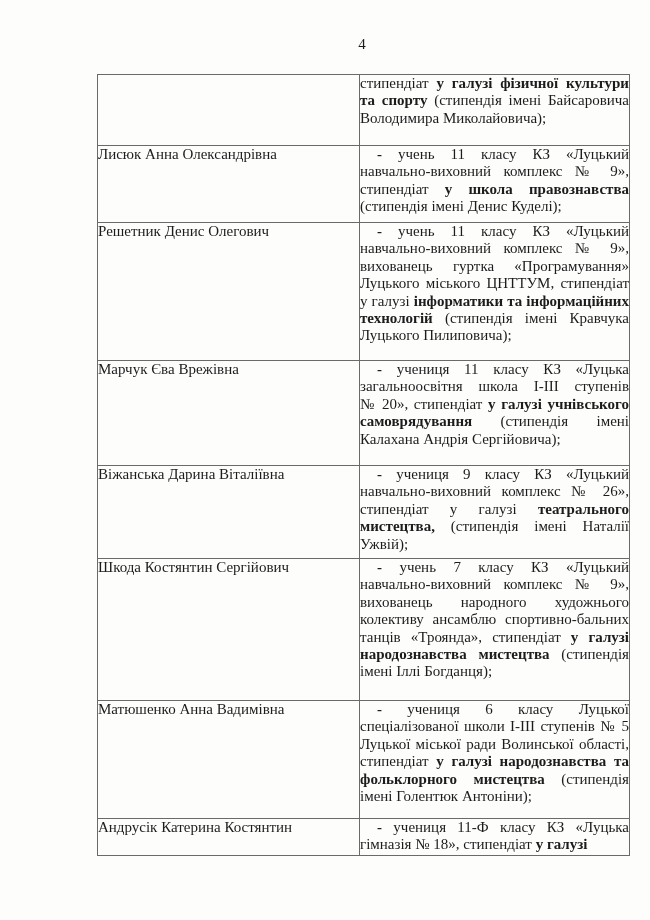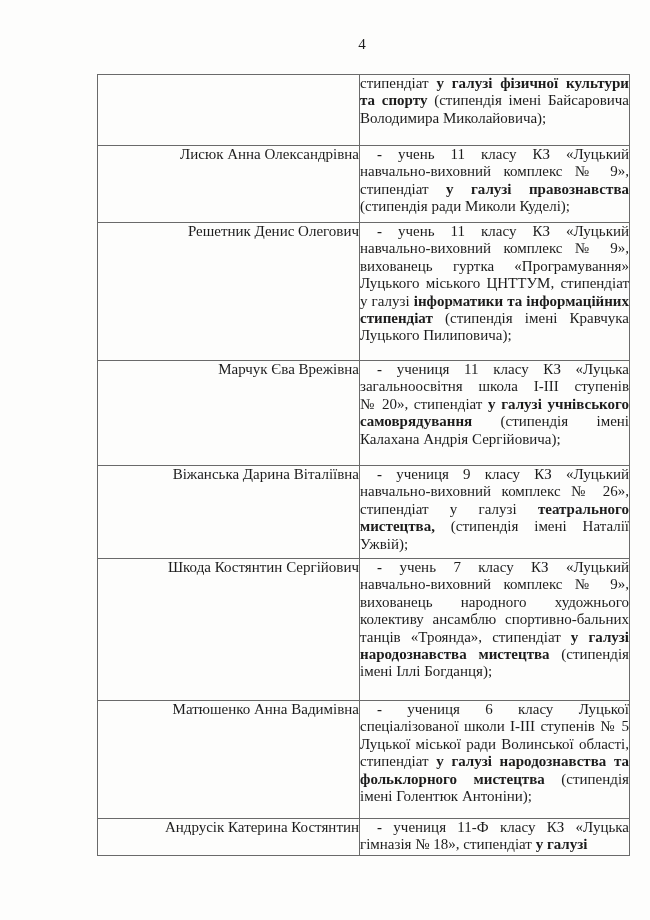--- a/index.html
+++ b/index.html
@@ -35,21 +35,20 @@
     line-height: 17.4px;
   }
   table.stipend-table td {
     border: 1px solid #6a6a6a;
     vertical-align: top;
     padding: 0;
   }
   td.name-cell {
     width: 261px;
     padding: 3px 4px 2px 8px;
-    text-align: right;
   }
   td.desc-cell {
     width: 269px;
     padding: 2px 5px 2px 7px;
   }
   .desc {
     text-align: justify;
   }
   .desc.indent {
     text-indent: 17px;
@@ -77,27 +76,27 @@
     <tbody>
         <tr>
           <td class="name-cell"></td>
           <td class="desc-cell">
             <div class="desc"><span>стипендіат </span><span class="b">у галузі фізичної культури та спорту</span><span> (стипендія імені Байсаровича Володимира Миколайовича);</span></div>
           </td>
         </tr>
         <tr>
           <td class="name-cell">Лисюк Анна Олександрівна</td>
           <td class="desc-cell">
-            <div class="desc indent"><span class="b">- </span><span>учень 11 класу КЗ «Луцький навчально-виховний комплекс №&nbsp;9», стипендіат </span><span class="b">у галузі правознавства</span><span> (стипендія ради Миколи Куделі);</span></div>
+            <div class="desc indent"><span class="b">- </span><span>учень 11 класу КЗ «Луцький навчально-виховний комплекс №&nbsp;9», стипендіат </span><span class="b">у школа правознавства</span><span> (стипендія імені Денис Куделі);</span></div>
           </td>
         </tr>
         <tr>
           <td class="name-cell">Решетник Денис Олегович</td>
           <td class="desc-cell">
-            <div class="desc indent"><span class="b">- </span><span>учень 11 класу КЗ «Луцький навчально-виховний комплекс №&nbsp;9», вихованець гуртка «Програмування» Луцького міського ЦНТТУМ, стипендіат у галузі </span><span class="b">інформатики та інформаційних стипендіат</span><span> (стипендія імені Кравчука Луцького Пилиповича);</span></div>
+            <div class="desc indent"><span class="b">- </span><span>учень 11 класу КЗ «Луцький навчально-виховний комплекс №&nbsp;9», вихованець гуртка «Програмування» Луцького міського ЦНТТУМ, стипендіат у галузі </span><span class="b">інформатики та інформаційних технологій</span><span> (стипендія імені Кравчука Луцького Пилиповича);</span></div>
           </td>
         </tr>
         <tr>
           <td class="name-cell">Марчук Єва Врежівна</td>
           <td class="desc-cell">
             <div class="desc indent"><span class="b">- </span><span>учениця 11 класу КЗ «Луцька загальноосвітня школа І-ІІІ ступенів №&nbsp;20», стипендіат </span><span class="b">у галузі учнівського самоврядування</span><span> (стипендія імені Калахана Андрія Сергійовича);</span></div>
           </td>
         </tr>
         <tr>
           <td class="name-cell">Віжанська Дарина Віталіївна</td>

